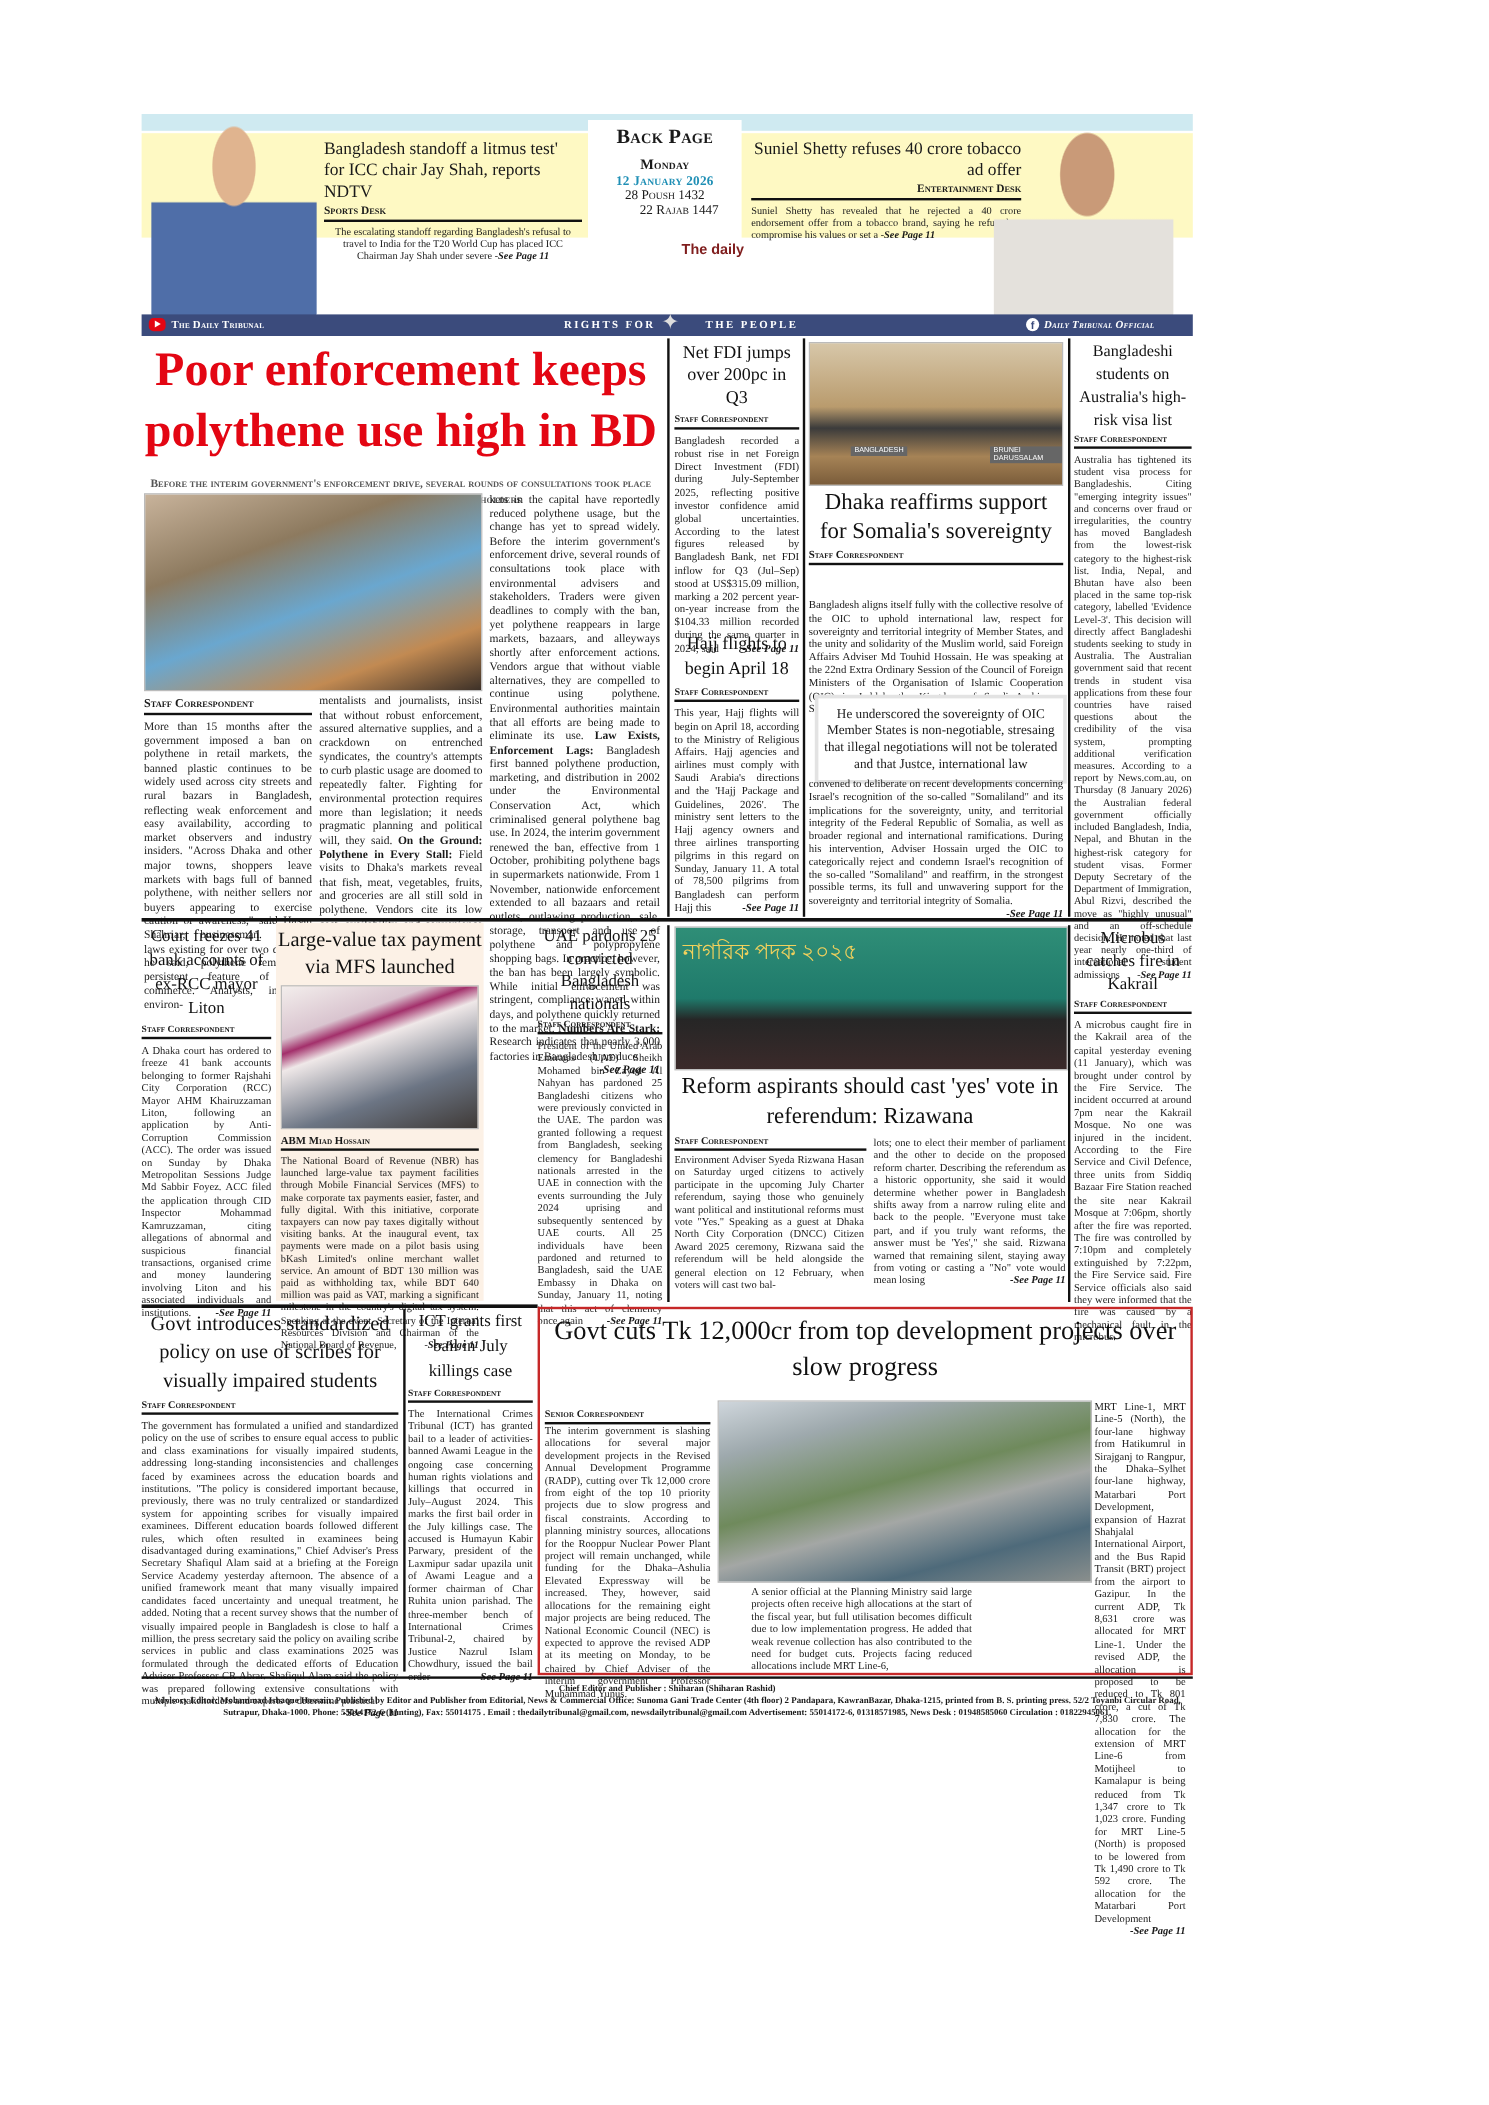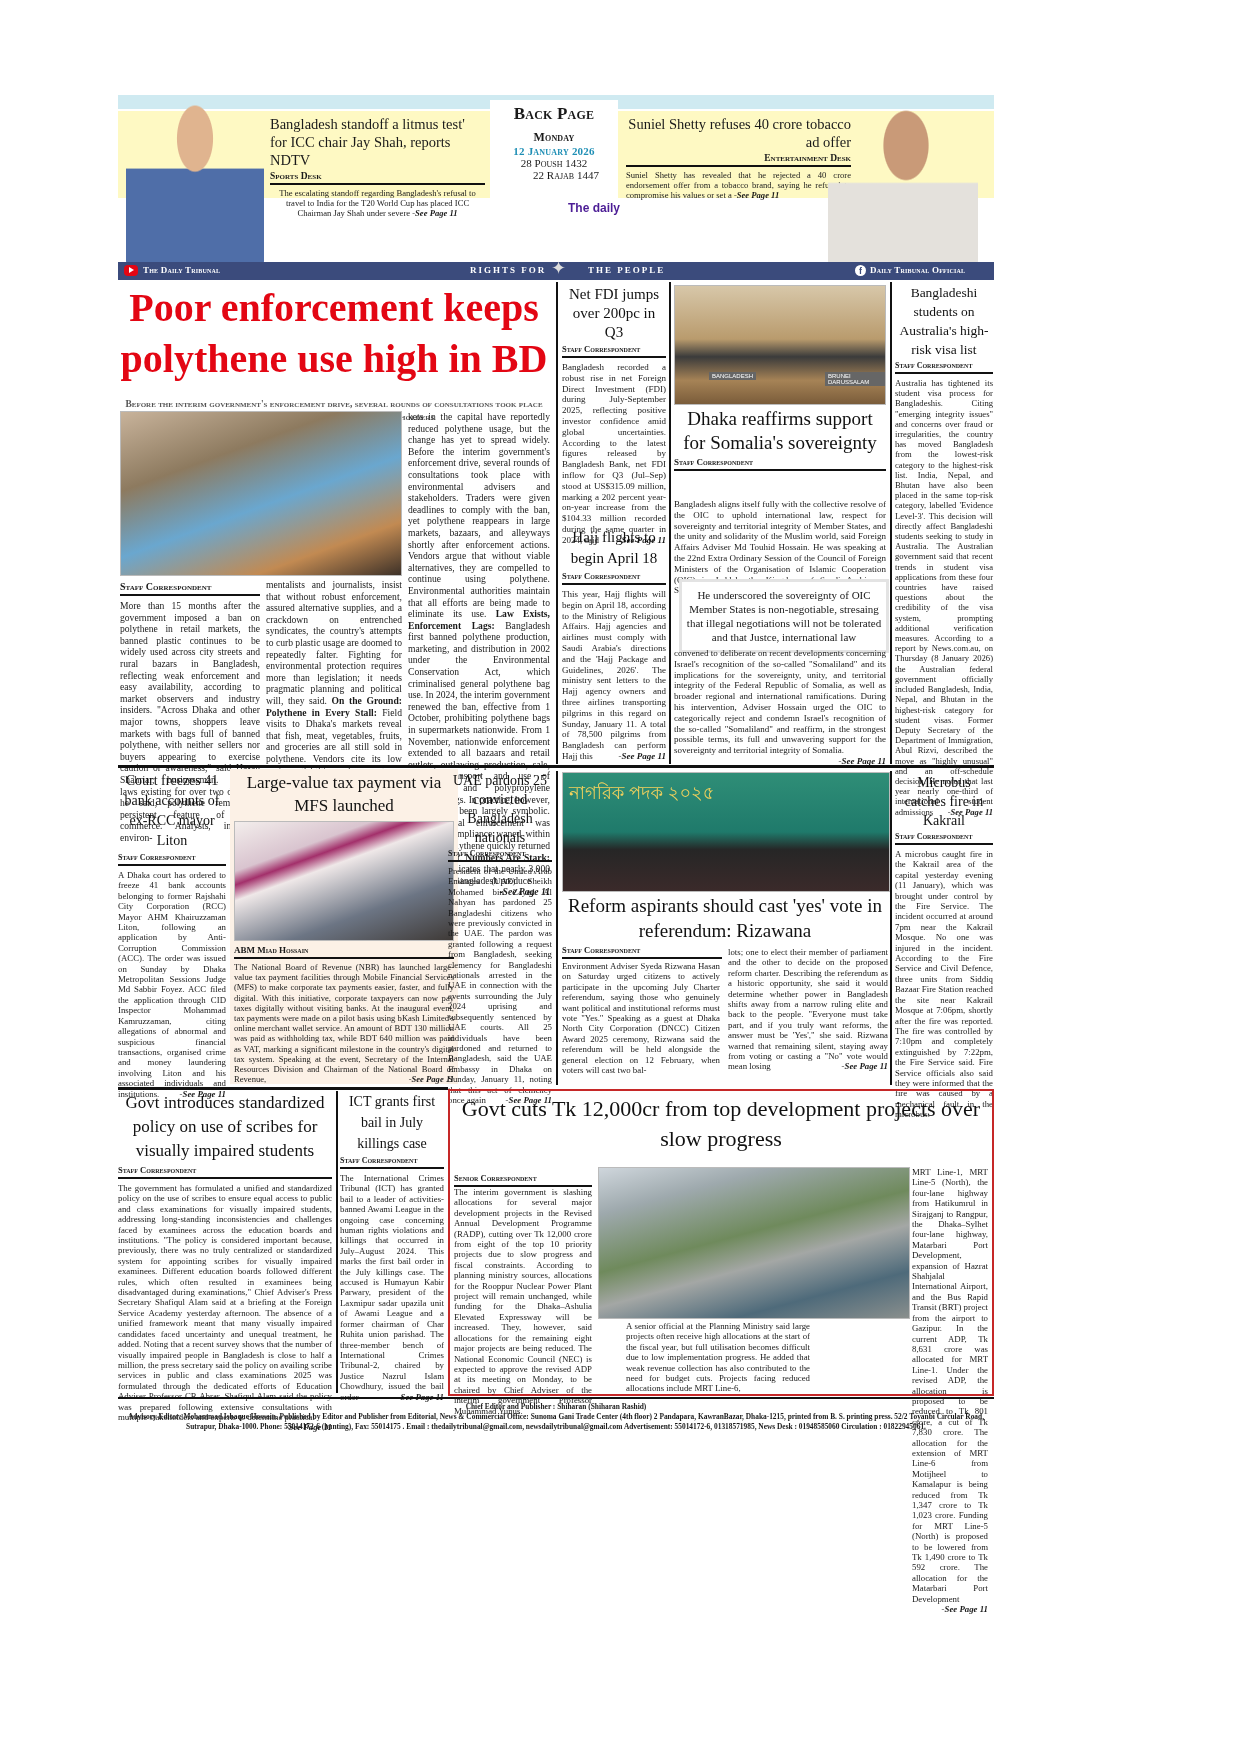--- a/index.html
+++ b/index.html
@@ -56,33 +56,33 @@
     <div class="teaser" style="left:500px; width:376px;">
       <div style="position:absolute; left:8px; top:4px; width:225px; text-align:right;">
         <div class="title">Suniel Shetty refuses 40 crore tobacco ad offer</div>
         <div class="desk">Entertainment Desk</div>
         <div class="blurb" style="text-align:justify;"><span>Suniel Shetty has revealed that he rejected a 40 crore endorsement offer from a tobacco brand, saying he refused to compromise his values or set a</span> <b><i>-See Page 11</i></b></div>
       </div>
     </div>
     <div class="person" style="left:710px; top:4px; width:150px; height:166px; background: radial-gradient(ellipse at 52% 28%, #c99a78 0 20%, transparent 21%), linear-gradient(180deg, transparent 50%, #e4e1dc 51%); border-radius: 60px 60px 4px 4px;"></div>
 
     <div class="logo-area">
-      <div style="position:absolute; left:150px; top:-2px; font-family:'Liberation Sans', sans-serif; font-weight:bold; font-size:12px; color:#4c1d95;">The daily</div>
+      <div style="position:absolute; left:150px; top:-2px; font-family:'Liberation Sans', sans-serif; font-weight:bold; font-size:12px; color:#7f1d1d;">The daily</div>
     </div>
 
     <div class="social-bar">
       <span style="position:absolute; left:6px; top:3px; display:inline-block; width:14px; height:11px; background:#e30613; border-radius:4px;">
         <span style="position:absolute; left:5px; top:2px; width:0; height:0; border-left:5px solid #fff; border-top:3.5px solid transparent; border-bottom:3.5px solid transparent;"></span>
       </span>
       <span class="sc" style="position:absolute; left:25px; top:3px;">The Daily Tribunal</span>
       <span style="position:absolute; left:352px; top:3px; letter-spacing:2px; font-weight:bold;">RIGHTS FOR</span>
       <span style="position:absolute; left:433px; top:-5px; font-size:18px; color:#ddd;">✦</span>
       <span style="position:absolute; left:470px; top:3px; letter-spacing:2px; font-weight:bold;">THE PEOPLE</span>
       <span style="position:absolute; left:737px; top:3px; width:11px; height:11px; border-radius:50%; background:#fff; color:#3b4b7c; font-family:'Liberation Sans',sans-serif; font-weight:bold; font-size:9px; text-align:center; line-height:12px;">f</span>
-      <span class="sc" style="position:absolute; left:752px; top:3px;">Daily Tribunal Official</span>
+      <span class="sc" style="position:absolute; left:752px; top:3px;font-style:italic;">Daily Tribunal Official</span>
     </div>
   </div>
 
   <div class="abs" style="left:0; top:187px; width:432px;">
     <h1 style="margin:0; font-size:40px; line-height:51px; color:#e30613; font-weight:bold; text-align:center;">Poor enforcement keeps polythene use high in BD</h1>
     <div style="font-size:9.5px; font-variant:small-caps; font-weight:bold; color:#555; text-align:center; line-height:13px; margin-top:14px;">Before the interim government's enforcement drive, several rounds of consultations took place with environmental advisers and stakeholders</div>
   </div>
   <div class="abs photo" style="left:2px; top:316px; width:280px; height:163px; background: linear-gradient(160deg, #c8b39b 0%, #8d7a5f 30%, #6aa7cf 55%, #c28a52 80%, #3d3128 100%);"></div>
   <div class="abs" style="left:2px; top:484px; width:140px;">
     <div class="byline">Staff Correspondent</div>
@@ -136,21 +136,21 @@
   </div>
 
   <div class="hrule" style="left:0; top:670px; width:876px;"></div>
 
   <div class="abs" style="left:0; top:676px; width:108px;">
     <h2 class="hd" style="font-size:14px; line-height:20px;">Court freezes 41 bank accounts of ex-RCC mayor Liton</h2>
     <div class="byline" style="font-size:8px;">Staff Correspondent</div>
     <div class="body" style="font-size:8.8px; line-height:10.4px;"><span>A Dhaka court has ordered to freeze 41 bank accounts belonging to former Rajshahi City Corporation (RCC) Mayor AHM Khairuzzaman Liton, following an application by Anti-Corruption Commission (ACC). The order was issued on Sunday by Dhaka Metropolitan Sessions Judge Md Sabbir Foyez. ACC filed the application through CID Inspector Mohammad Kamruzzaman, citing allegations of abnormal and suspicious financial transactions, organised crime and money laundering involving Liton and his associated individuals and institutions.</span> <span class="see">-See Page 11</span></div>
   </div>
 
-  <div class="abs" style="left:112px; top:674px; width:228px; height:315px; background:#fcf1e6;">
+  <div class="abs" style="left:112px; top:674px; width:173px; height:315px; background:#fcf1e6;">
     <h2 class="hd" style="font-size:17px; line-height:23px; margin-top:2px;">Large-value tax payment via MFS launched</h2>
     <div class="photo" style="margin:4px 4px 0 4px; height:118px; background: linear-gradient(160deg, #f3eeec 0%, #d9c4cf 25%, #a3306b 32%, #efe8e8 40%, #6c7584 70%, #3f3a37 100%);"></div>
     <div class="byline" style="font-size:9px; margin:4px 4px 3px;">ABM Miad Hossain</div>
     <div class="body" style="font-size:8.6px; line-height:10.2px; padding:0 4px;"><span>The National Board of Revenue (NBR) has launched large-value tax payment facilities through Mobile Financial Services (MFS) to make corporate tax payments easier, faster, and fully digital. With this initiative, corporate taxpayers can now pay taxes digitally without visiting banks. At the inaugural event, tax payments were made on a pilot basis using bKash Limited's online merchant wallet service. An amount of BDT 130 million was paid as withholding tax, while BDT 640 million was paid as VAT, marking a significant milestone in the country's digital tax system. Speaking at the event, Secretary of the Internal Resources Division and Chairman of the National Board of Revenue,</span> <span class="see">-See Page 11</span></div>
   </div>
 
   <div class="abs" style="left:330px; top:676px; width:104px;">
     <h2 class="hd" style="font-size:14px; line-height:19px;">UAE pardons 25 convicted Bangladesh nationals</h2>
     <div class="byline" style="font-size:8px;">Staff Correspondent</div>
     <div class="body" style="font-size:8.8px; line-height:10.4px;"><span>President of the United Arab Emirates (UAE) Sheikh Mohamed bin Zayed Al Nahyan has pardoned 25 Bangladeshi citizens who were previously convicted in the UAE. The pardon was granted following a request from Bangladesh, seeking clemency for Bangladeshi nationals arrested in the UAE in connection with the events surrounding the July 2024 uprising and subsequently sentenced by UAE courts. All 25 individuals have been pardoned and returned to Bangladesh, said the UAE Embassy in Dhaka on Sunday, January 11, noting that this act of clemency once again</span> <span class="see">-See Page 11</span></div>

